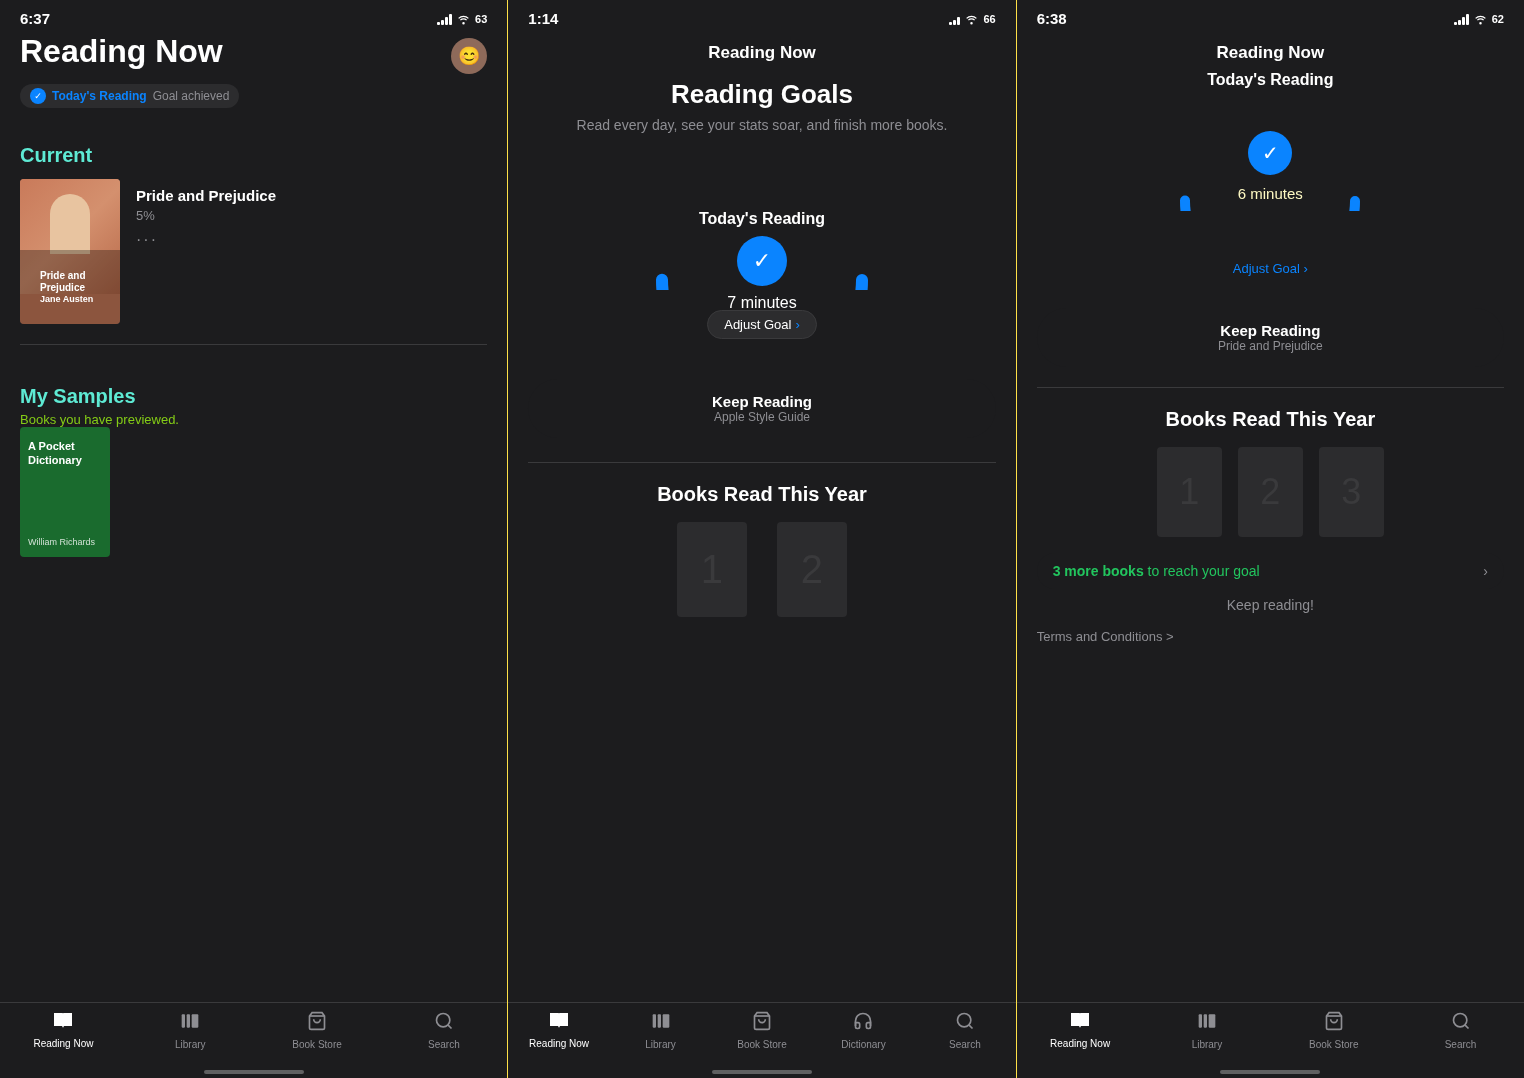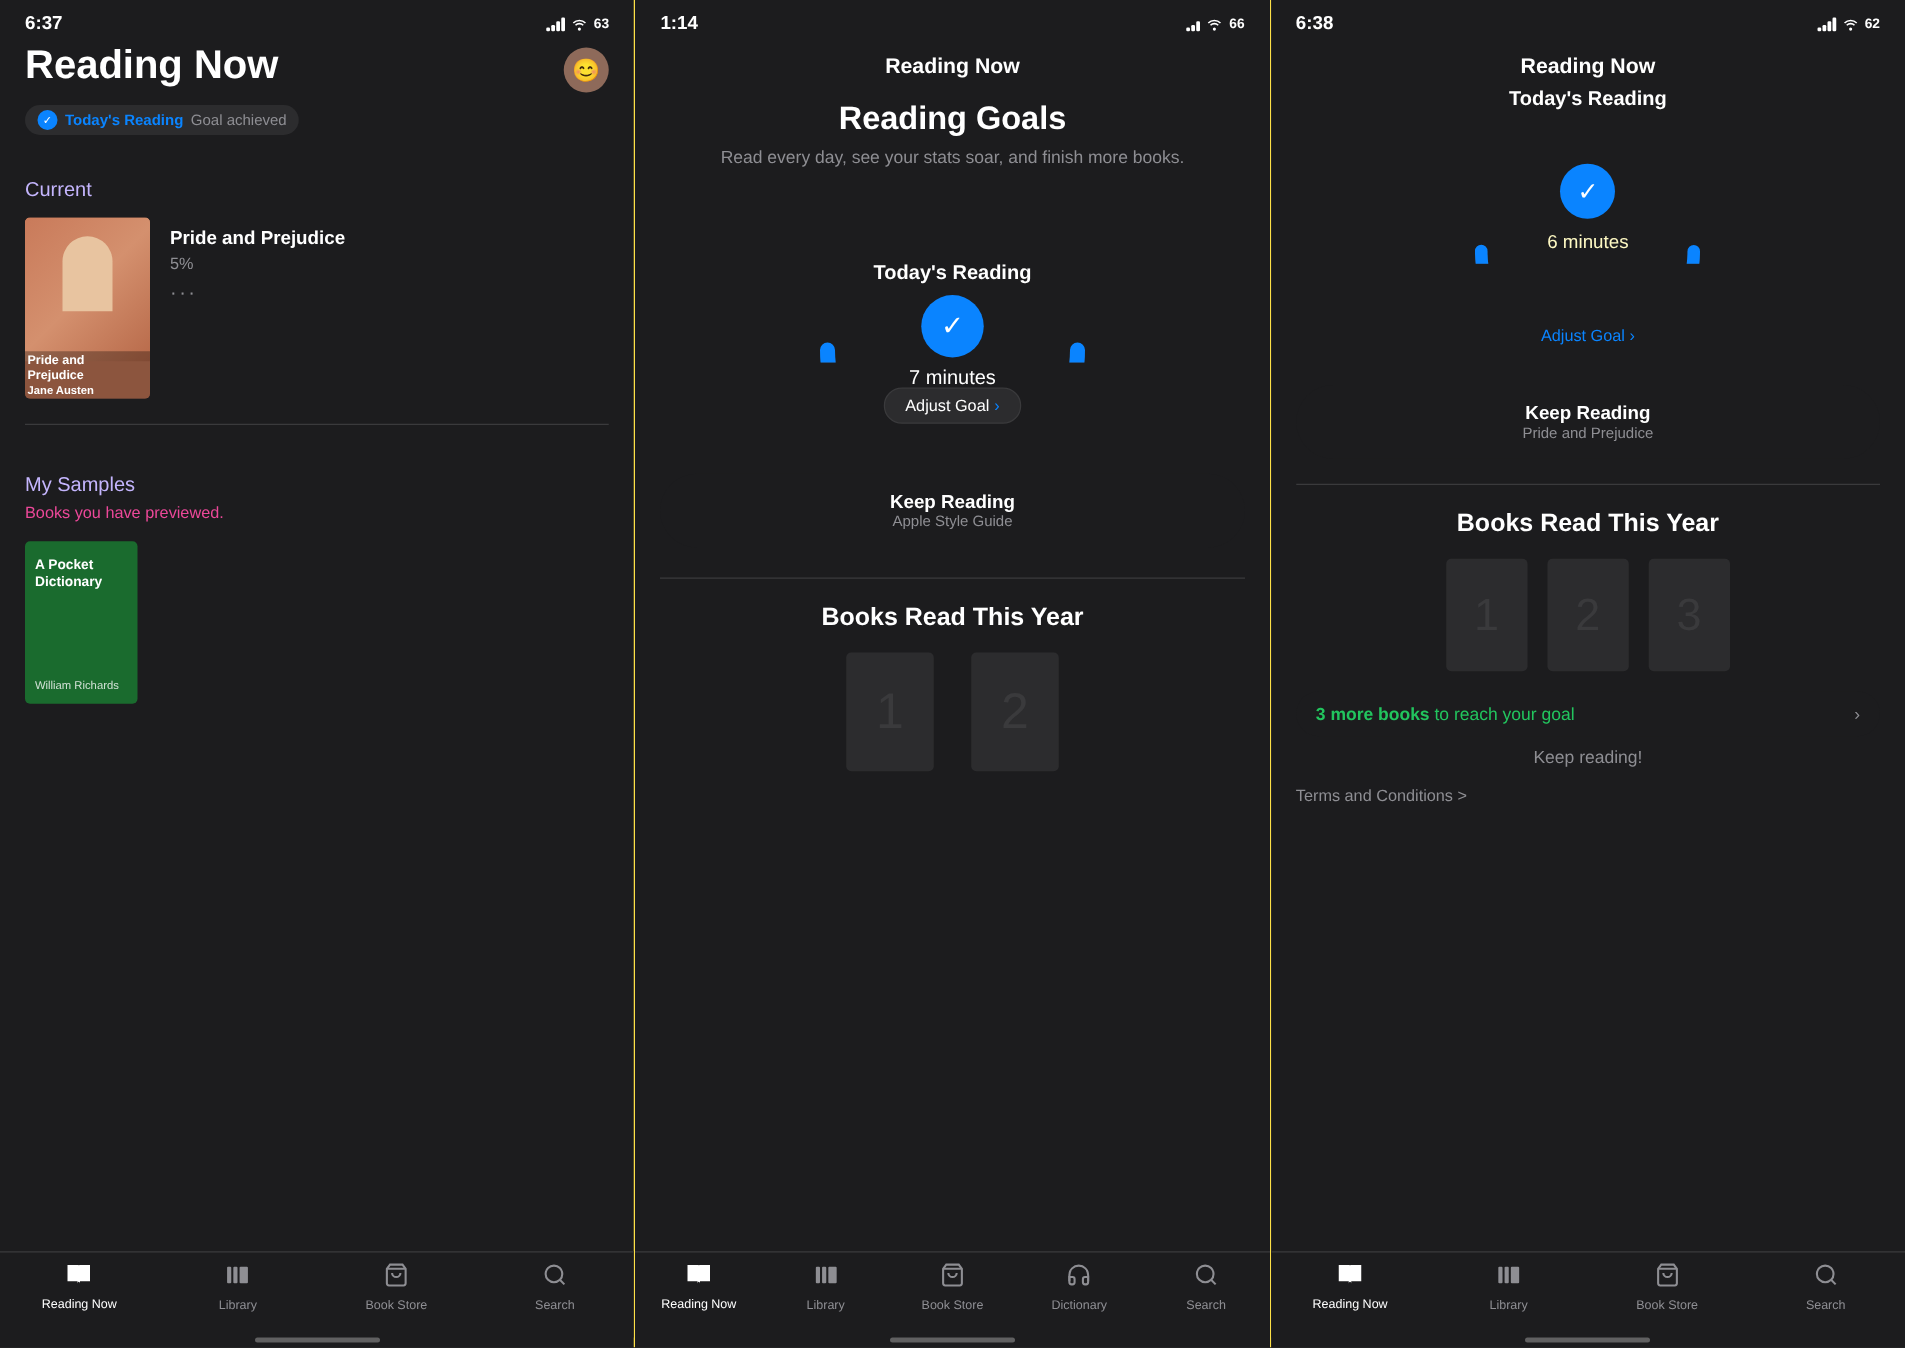--- a/index.html
+++ b/index.html
@@ -154,23 +154,23 @@
       color: #0a84ff;
       font-weight: 600;
     }
     .goal-badge-sub {
       font-size: 12px;
       color: #8e8e93;
       text-align: center;
     }
 
     .section-title {
-      font-size: 16px;
-      font-weight: 400;
-      color: #c4b5fd;
+      font-size: 20px;
+      font-weight: 700;
+      color: #5eead4;
       padding: 0 20px;
       margin-bottom: 12px;
     }
 
     .book-card {
       display: flex;
       align-items: flex-start;
       padding: 0 20px;
       gap: 16px;
       margin-bottom: 20px;
@@ -211,21 +211,21 @@
       background: #e8c4a0;
       border-radius: 30px 30px 0 0;
       position: absolute;
       top: 15px;
     }
     .pride-cover-text {
       position: absolute;
       bottom: 0;
       left: 0;
       right: 0;
-      padding: 2px;
+      padding: 20px;
       background: rgba(0,0,0,0.3);
     }
     .pride-title {
       font-size: 10px;
       color: #fff;
       font-weight: 700;
       line-height: 1.2;
     }
     .pride-author {
       font-size: 9px;
@@ -249,22 +249,22 @@
       font-size: 18px;
       color: #fff;
       position: absolute;
       top: 60px;
       right: 20px;
     }
 
     .samples-section { padding: 20px 20px 0; }
     .samples-subtitle {
       font-size: 13px;
-      color: #ec4899;
-      margin-bottom: 16px;
+      color: #84cc16;
+      margin-bottom: 0;
     }
     .green-book-cover {
       width: 90px;
       height: 130px;
       border-radius: 4px;
       background: #1a6b2e;
       display: flex;
       flex-direction: column;
       justify-content: space-between;
       padding: 12px 8px 10px;

